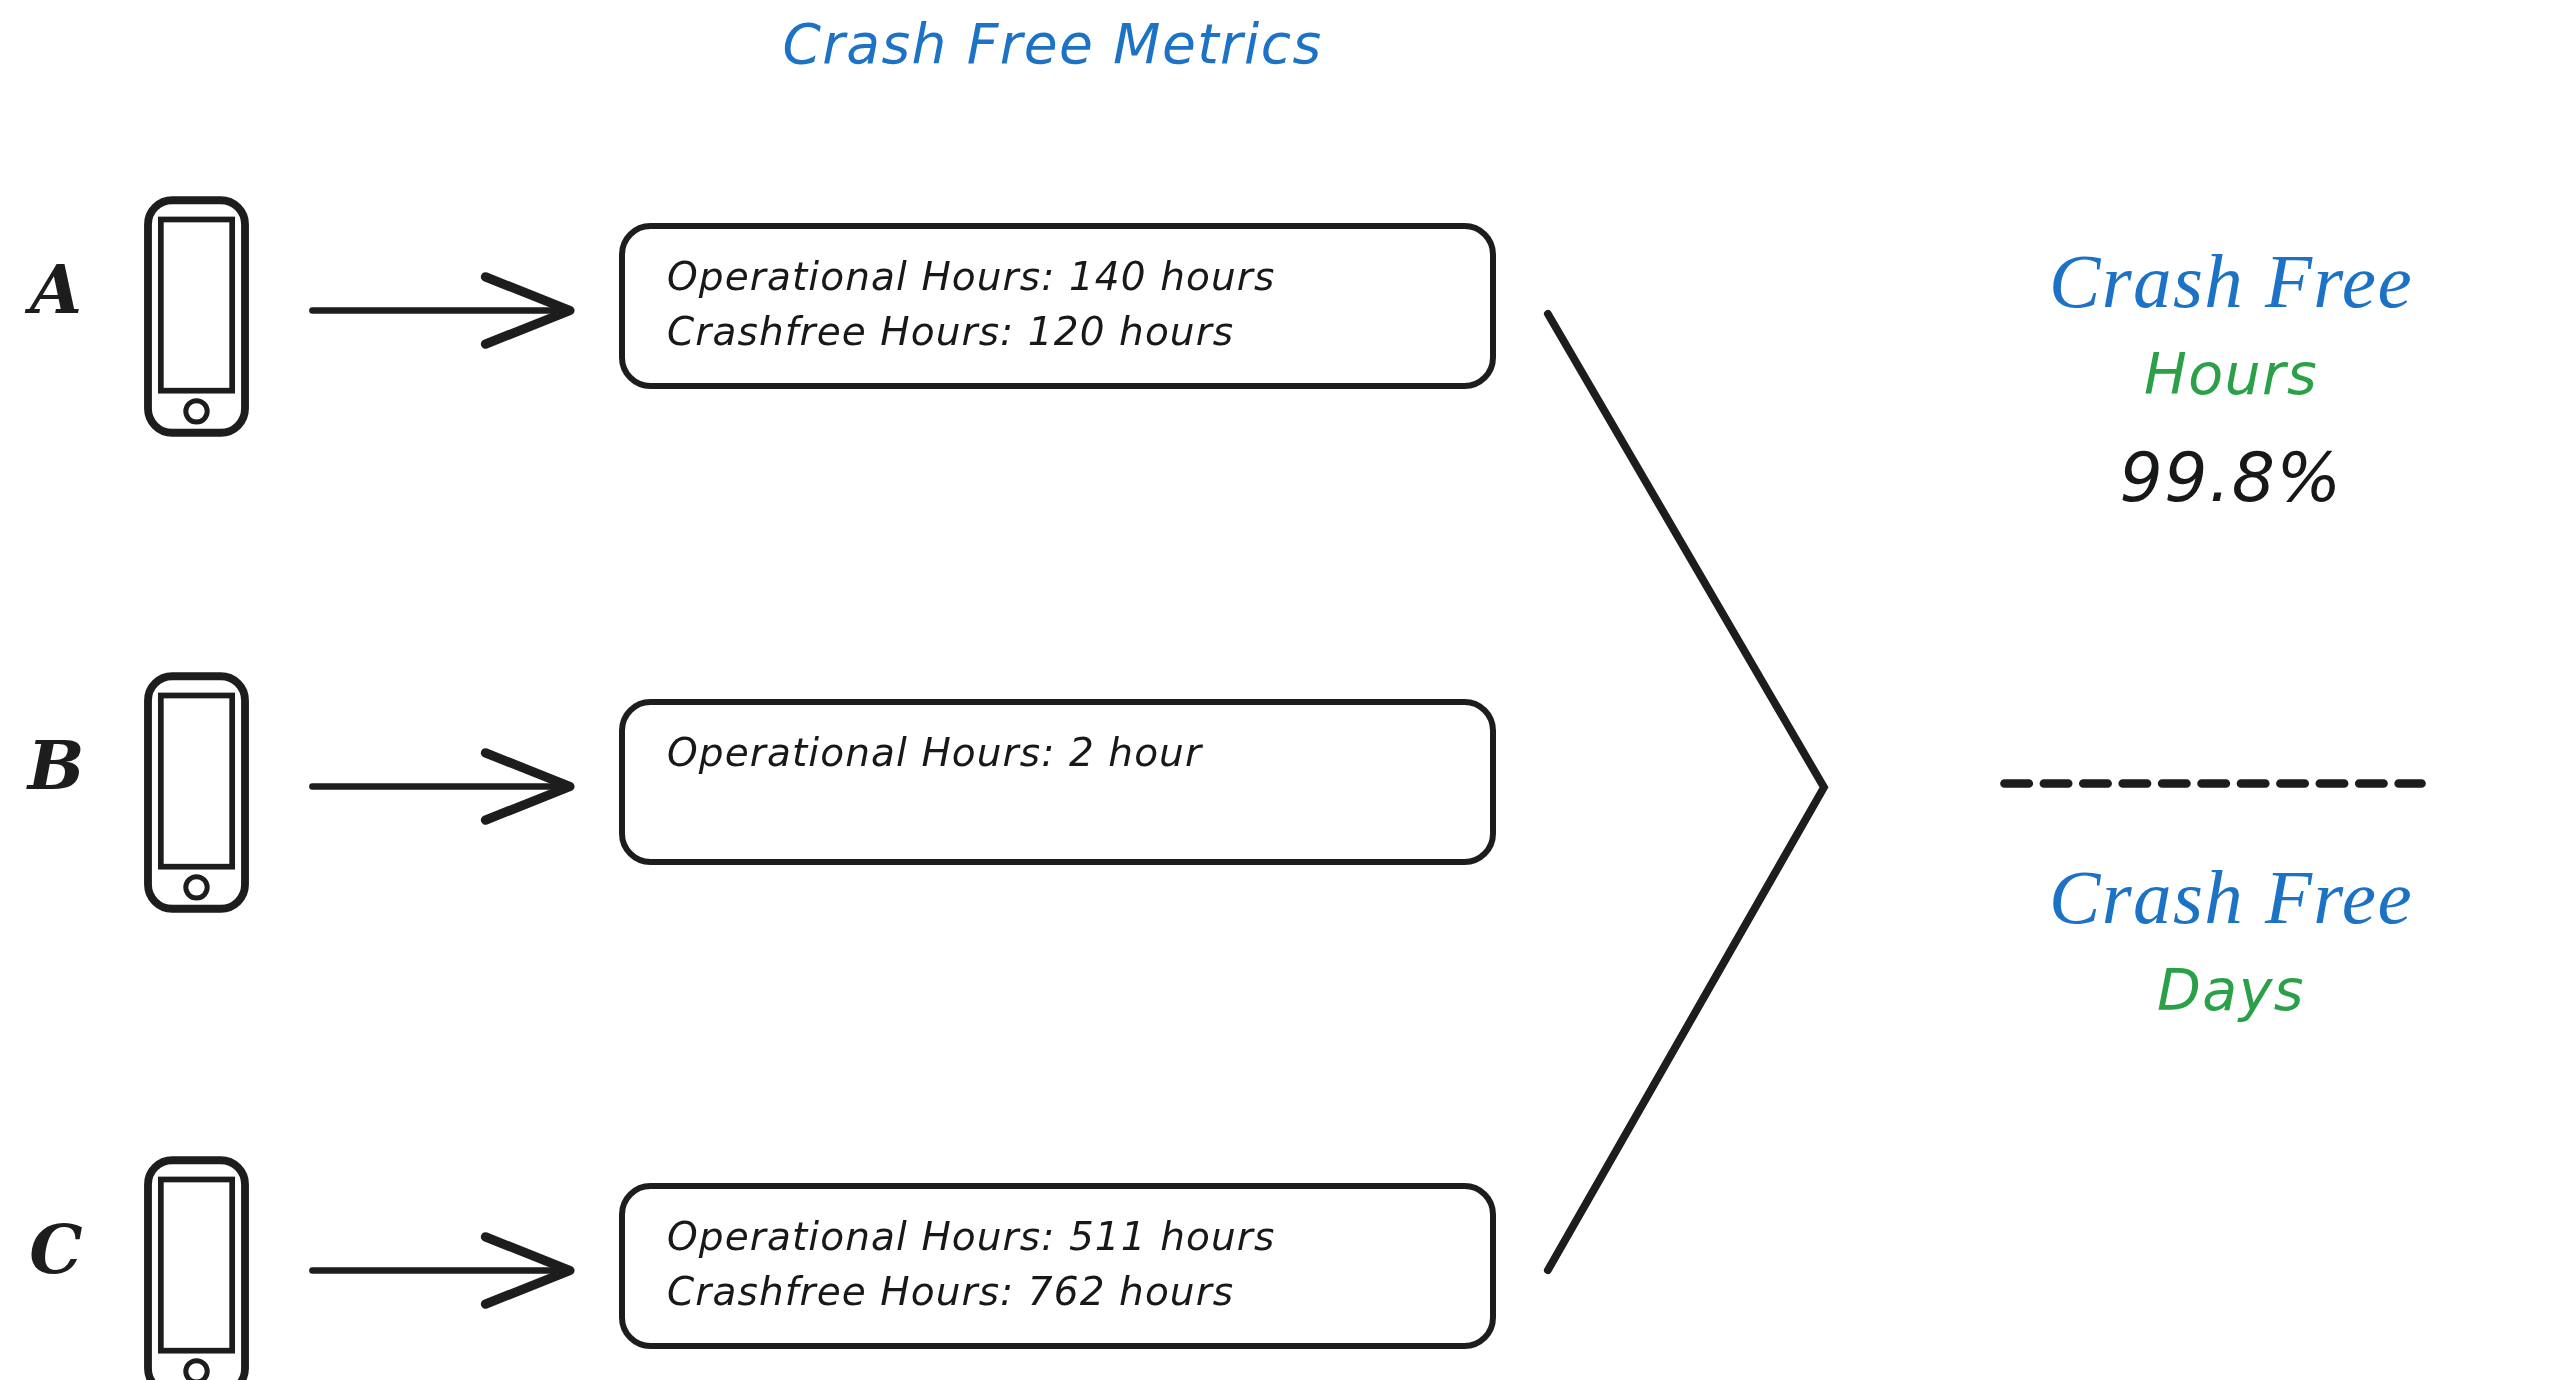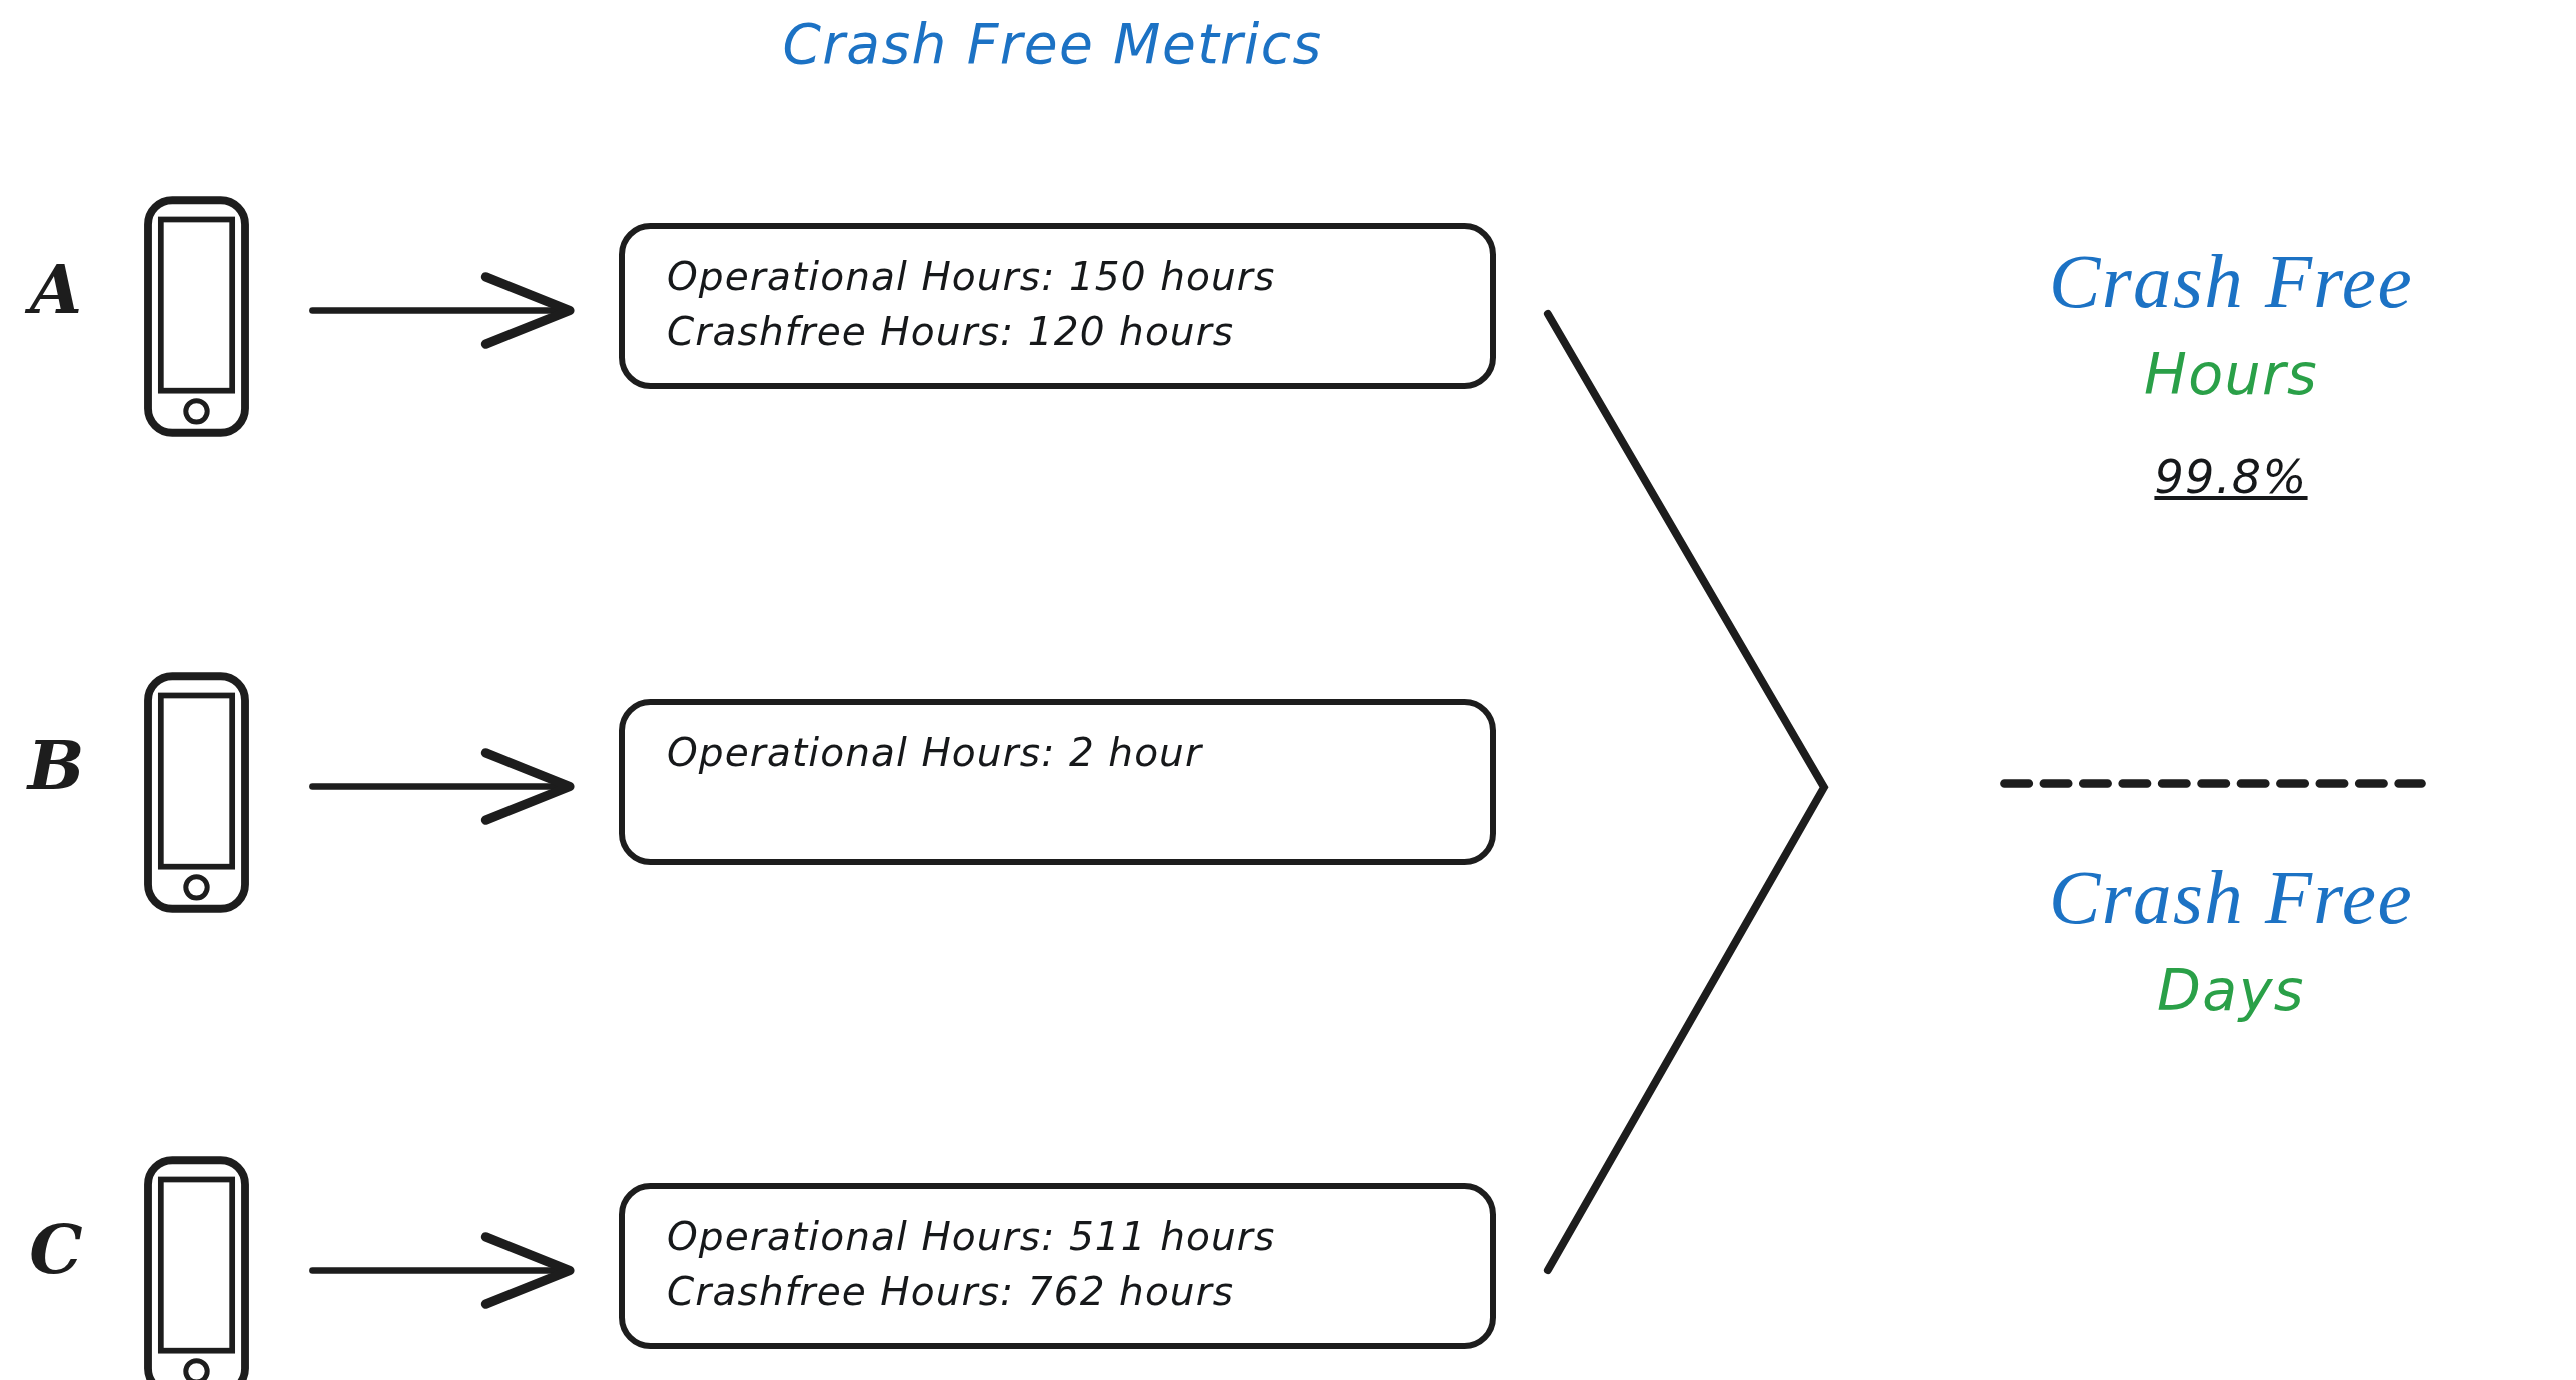--- a/index.html
+++ b/index.html
@@ -145,28 +145,27 @@
     font-size: 57px;
     font-style: italic;
     font-weight: 400;
     letter-spacing: 1.4px;
     color: #2aa048;
     line-height: 1.18;
     margin-top: 14.3px;
   }
   .summary-value {
     font-family: "DejaVu Sans", sans-serif;
-    font-size: 46px;
+    font-size: 68px;
     font-style: italic;
     font-weight: 400;
     letter-spacing: 1.4px;
     color: #16181a;
     line-height: 1.1;
-    margin-top: 44px;
-    text-decoration: underline;
+    margin-top: 33px;
   }
 
   #summary-divider {
     position: absolute;
     left: 107px;
     top: 541px;
     width: 430px;
     height: 13px;
   }
   #summary-divider svg { display: block; width: 430px; height: 13px; }
@@ -191,21 +190,21 @@
 
     <div class="flow-arrow">
       <svg viewBox="0 0 380 130" xmlns="http://www.w3.org/2000/svg">
         <line x1="6" y1="65" x2="360" y2="65" stroke="#1d1d1d" stroke-width="9" stroke-linecap="round"></line>
         <polyline points="248,18 366,65 248,112" fill="none" stroke="#1d1d1d" stroke-width="13" stroke-linecap="round" stroke-linejoin="round"></polyline>
       </svg>
     </div>
 
     <div class="metric-box">
       <div class="box-lines">
-        <div class="metric-line">Operational Hours: 150 hours</div>
+        <div class="metric-line">Operational Hours: 140 hours</div>
         <div class="metric-line">Crashfree Hours: 120 hours</div>
       </div>
     </div>
   </div>
 
   <div class="device-row row-b">
     <div class="row-label">B</div>
 
     <div class="phone-icon">
       <svg viewBox="0 0 150 340" xmlns="http://www.w3.org/2000/svg">

